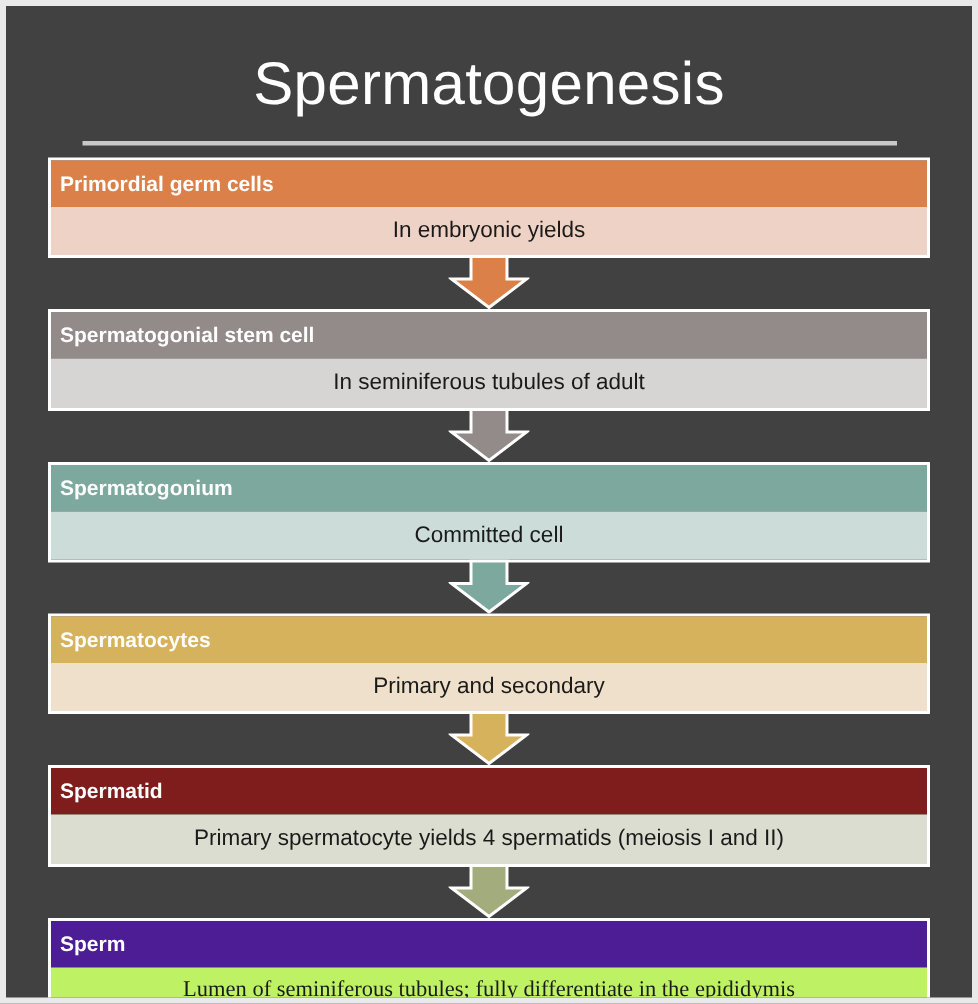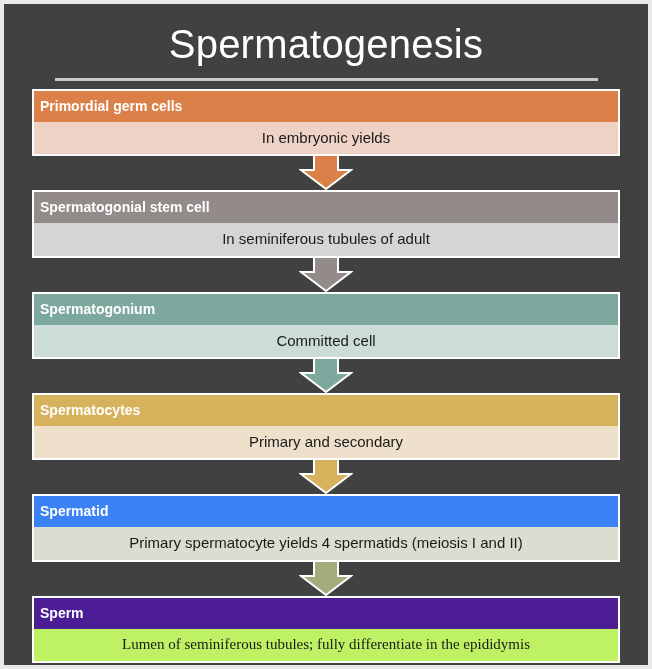--- a/index.html
+++ b/index.html
@@ -14,21 +14,21 @@
   .slide {
     position: relative;
     width: 652px;
     height: 669px;
     box-sizing: border-box;
     background: #414141;
     border: 4px solid #e9e9e9;
     overflow: hidden;
   }
   .title {
-    margin: 4px;
+    margin: 16px;
     padding-top: 14px;
     text-align: center;
     color: #ffffff;
     font-size: 40px;
     font-weight: 400;
     letter-spacing: 0.2px;
     line-height: 1.1;
     font-family: "Liberation Sans", sans-serif;
   }
   .title-divider {
@@ -120,21 +120,21 @@
       <div class="node">
         <div class="node-header" style="background: rgb(215, 178, 93);">Spermatocytes</div>
         <div class="node-body" style="background: rgb(238, 224, 203);">Primary and secondary</div>
       </div>
       <div class="connector">
         <svg width="54" height="36" viewBox="0 0 54 36">
           <path d="M 15 1 L 39 1 L 39 16 L 52 16 L 27 35 L 2 16 L 15 16 Z" fill="#d7b25d" stroke="#ffffff" stroke-width="2" stroke-linejoin="miter"></path>
         </svg>
       </div>
       <div class="node">
-        <div class="node-header" style="background: #3b82f6;">Spermatid</div>
+        <div class="node-header" style="background: #7f1d1d;">Spermatid</div>
         <div class="node-body" style="background: rgb(220, 221, 209);">Primary spermatocyte yields 4 spermatids (meiosis I and II)</div>
       </div>
       <div class="connector">
         <svg width="54" height="36" viewBox="0 0 54 36">
           <path d="M 15 1 L 39 1 L 39 16 L 52 16 L 27 35 L 2 16 L 15 16 Z" fill="#a3ac7c" stroke="#ffffff" stroke-width="2" stroke-linejoin="miter"></path>
         </svg>
       </div>
       <div class="node">
         <div class="node-header" style="background: #4c1d95;">Sperm</div>
         <div class="node-body" style="background: #bef264; font-family: Liberation Serif, serif;">Lumen of seminiferous tubules; fully differentiate in the epididymis</div>

